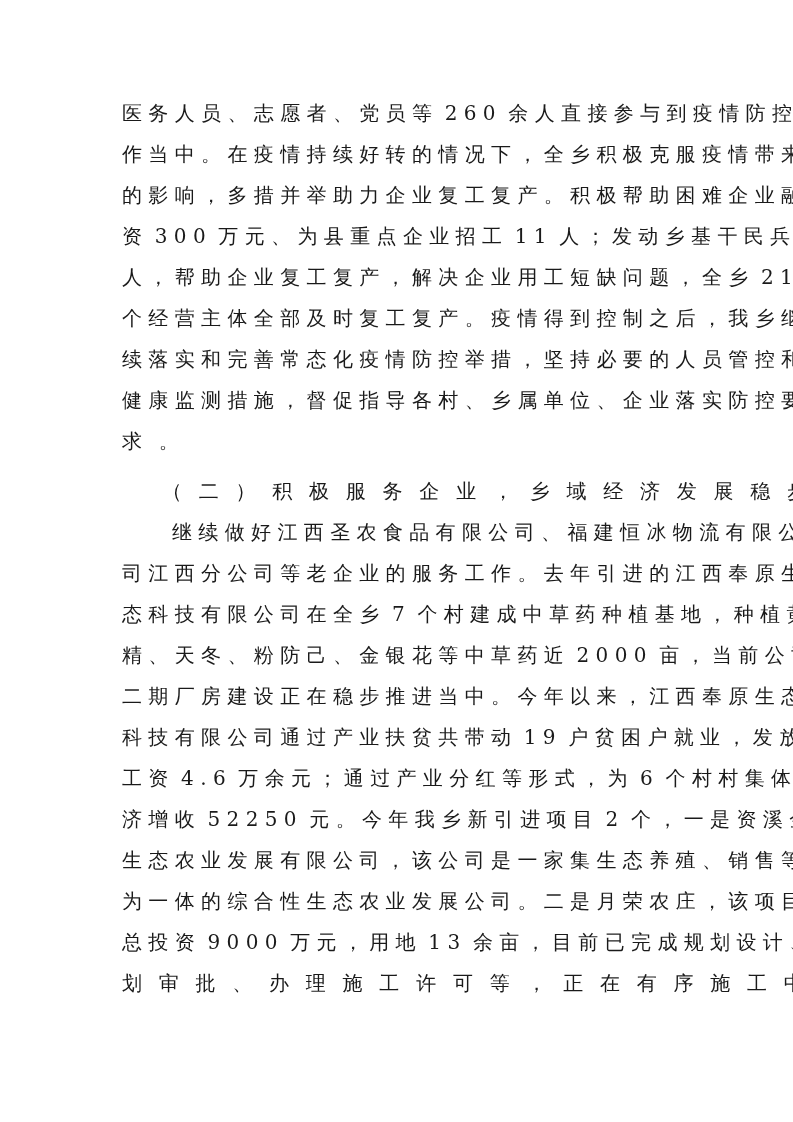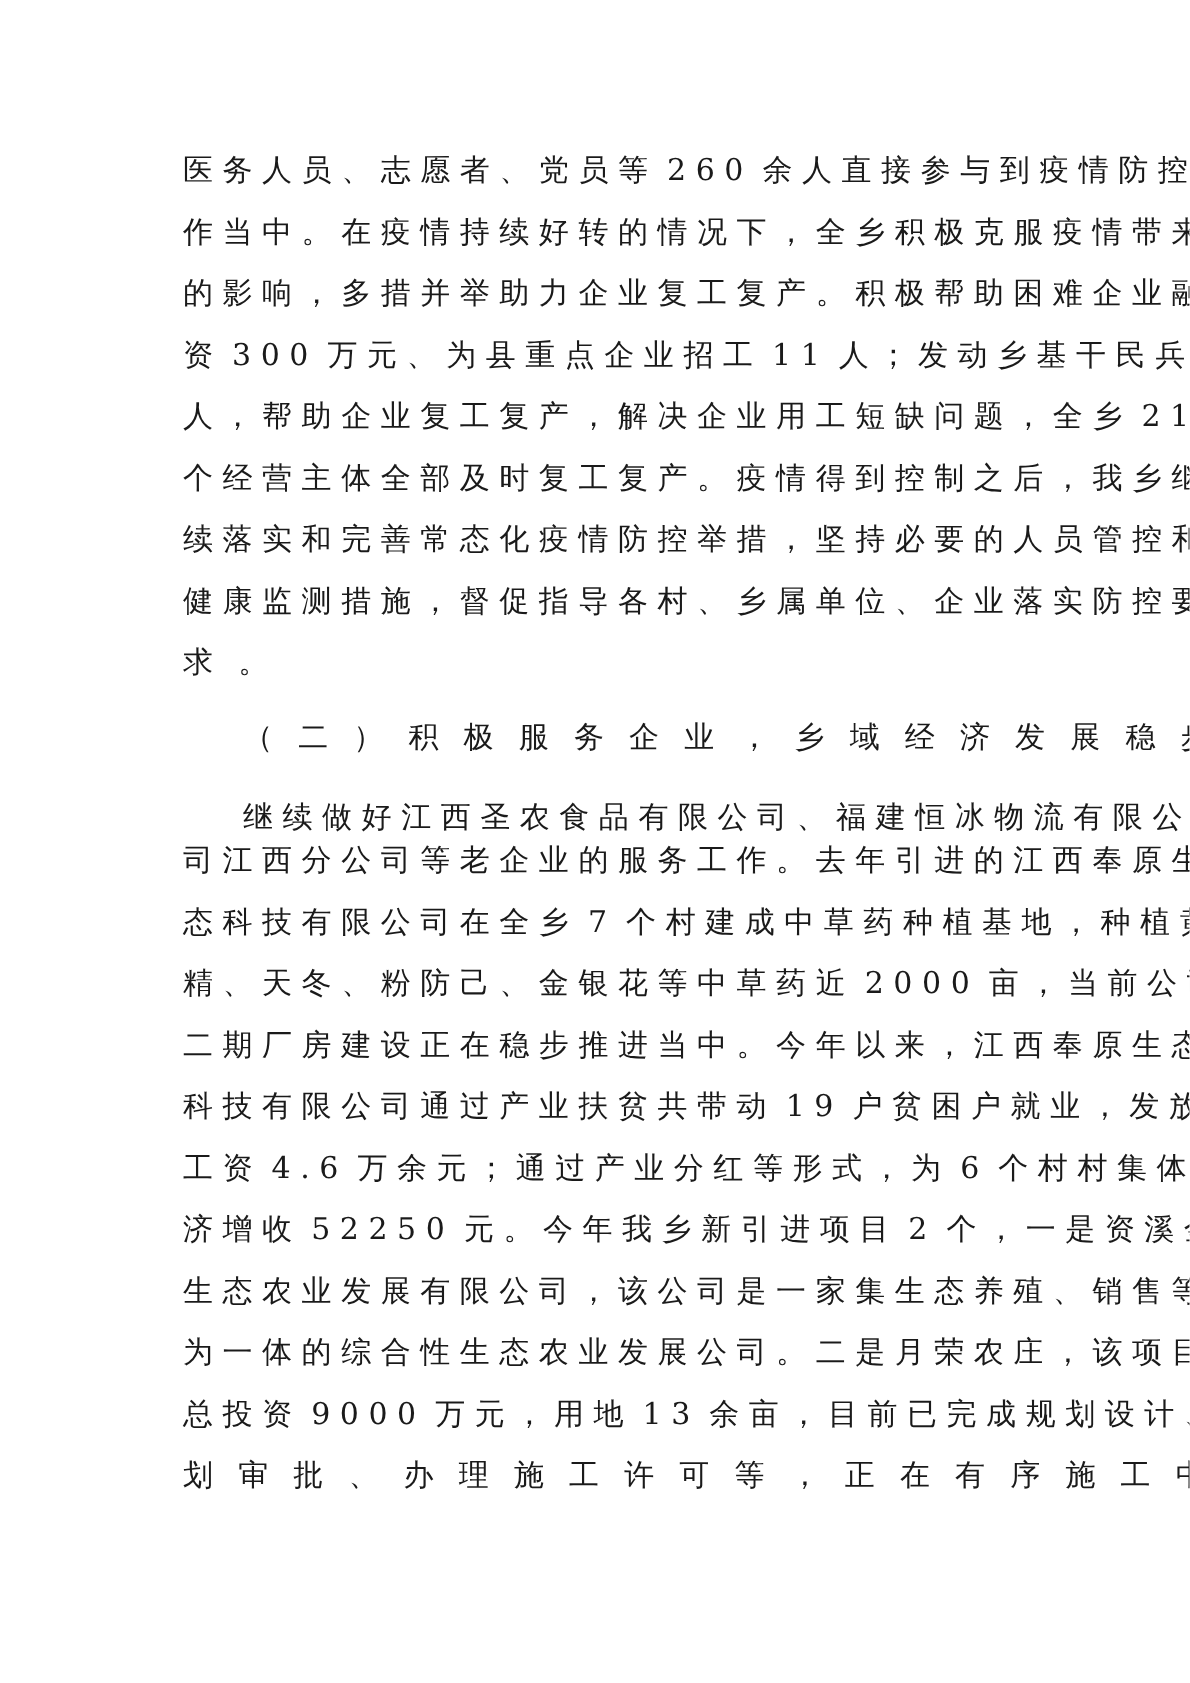--- a/index.html
+++ b/index.html
@@ -31,23 +31,22 @@
       white-space: nowrap;
       text-align: justify;
       text-align-last: justify;
       letter-spacing: 0;
     }
     .line.last {
       text-align-last: left;
       letter-spacing: 5.2px;
     }
     .line.indent {
-      left: 162px;
+      left: 172px;
       width: 511px;
-      margin-top: 12px;
     }
     .line.heading {
       left: 162px;
       width: auto;
       text-align-last: left;
       letter-spacing: 5.2px;
     }
     .line span.ch { display: inline; }
   </style>
 </head>

